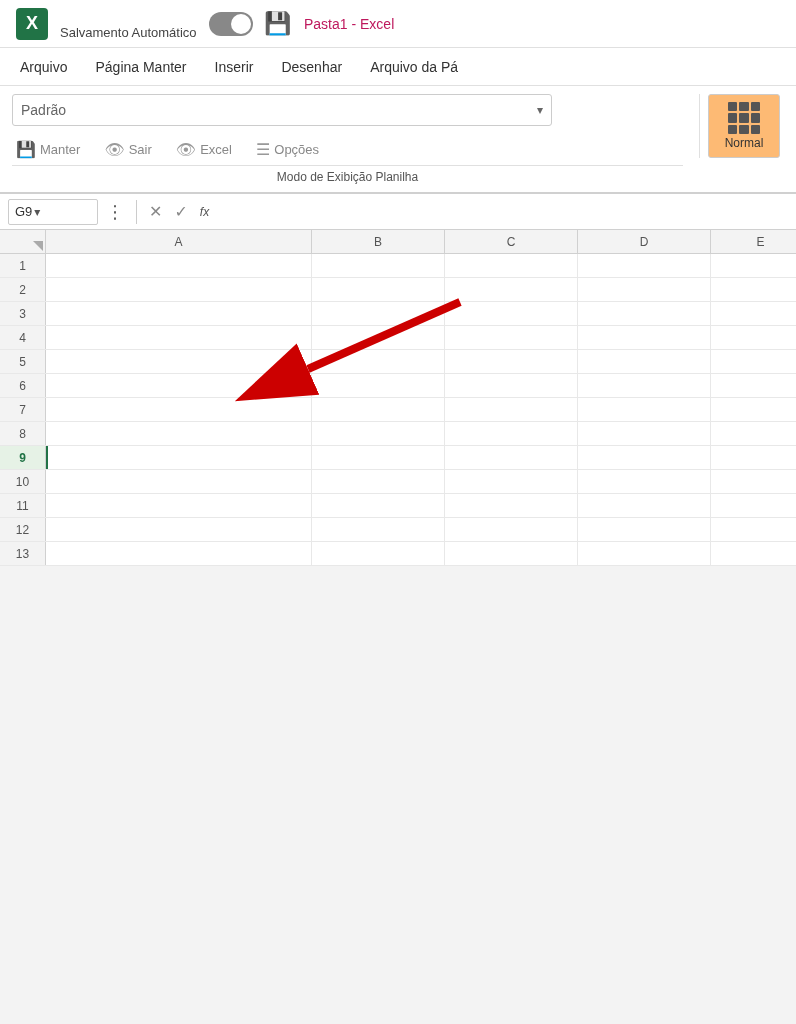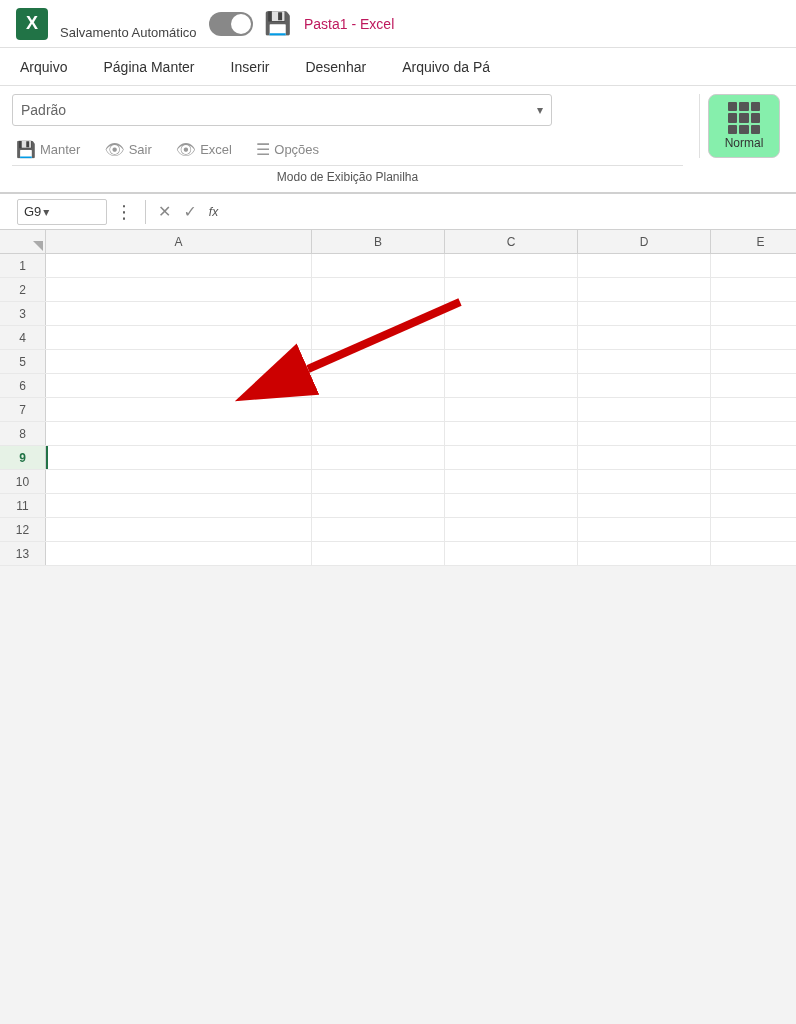--- a/index.html
+++ b/index.html
@@ -65,21 +65,21 @@
       color: #be185d;
     }
 
     
     .menu-bar {
       display: flex;
       align-items: center;
       background: #fff;
       padding: 4px 8px;
       height: 38px;
-      gap: 12px;
+      gap: 4px;
       border-bottom: 1px solid #e0e0e0;
     }
     .menu-item {
       font-size: 14px;
       color: #333;
       padding: 4px 12px;
       cursor: pointer;
       border-radius: 3px;
     }
 
@@ -161,22 +161,22 @@
     }
     .view-btn {
       display: flex;
       flex-direction: column;
       align-items: center;
       justify-content: center;
       width: 72px;
       height: 64px;
       cursor: pointer;
       border: 1px solid #ccc;
-      background: #86efac;
-      border-radius: 8px;
+      background: #fdba74;
+      border-radius: 3px;
       margin-right: 4px;
     }
     .view-btn-grid {
       display: grid;
       grid-template-columns: 1fr 1fr 1fr;
       gap: 2px;
       width: 32px;
       height: 32px;
       margin-bottom: 2px;
     }
@@ -216,21 +216,20 @@
     .cell-ref-box {
       width: 90px;
       height: 26px;
       border: 1px solid #ccc;
       border-radius: 2px;
       display: flex;
       align-items: center;
       padding: 0 6px;
       font-size: 13px;
       color: #333;
-      margin-left: 9px;
     }
     .cell-ref-arrow {
       font-size: 12px;
       color: #555;
       margin-left: 2px;
     }
     .formula-divider {
       width: 1px;
       height: 24px;
       background: #ccc;

